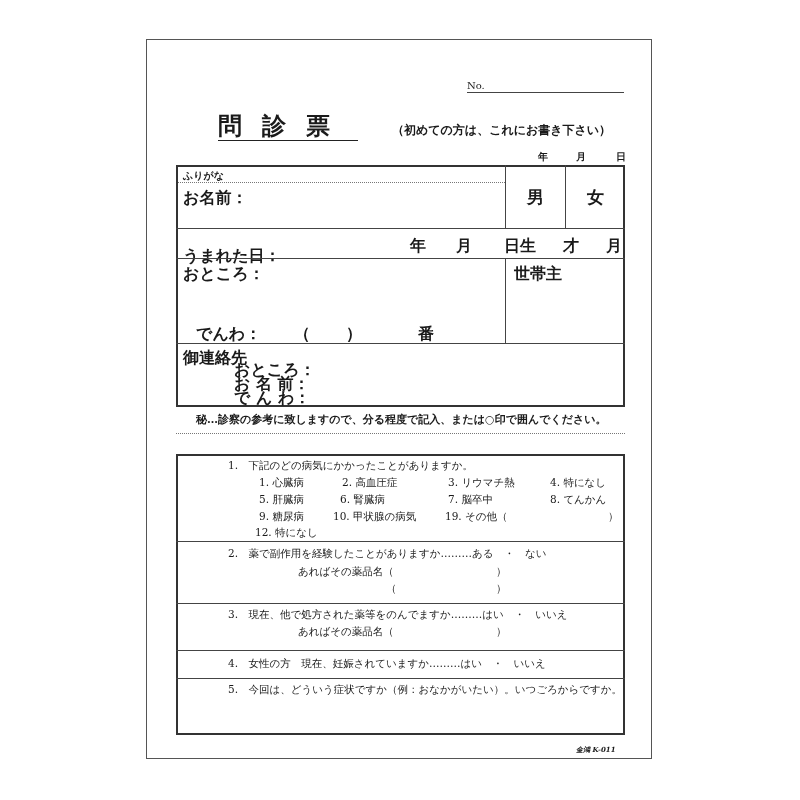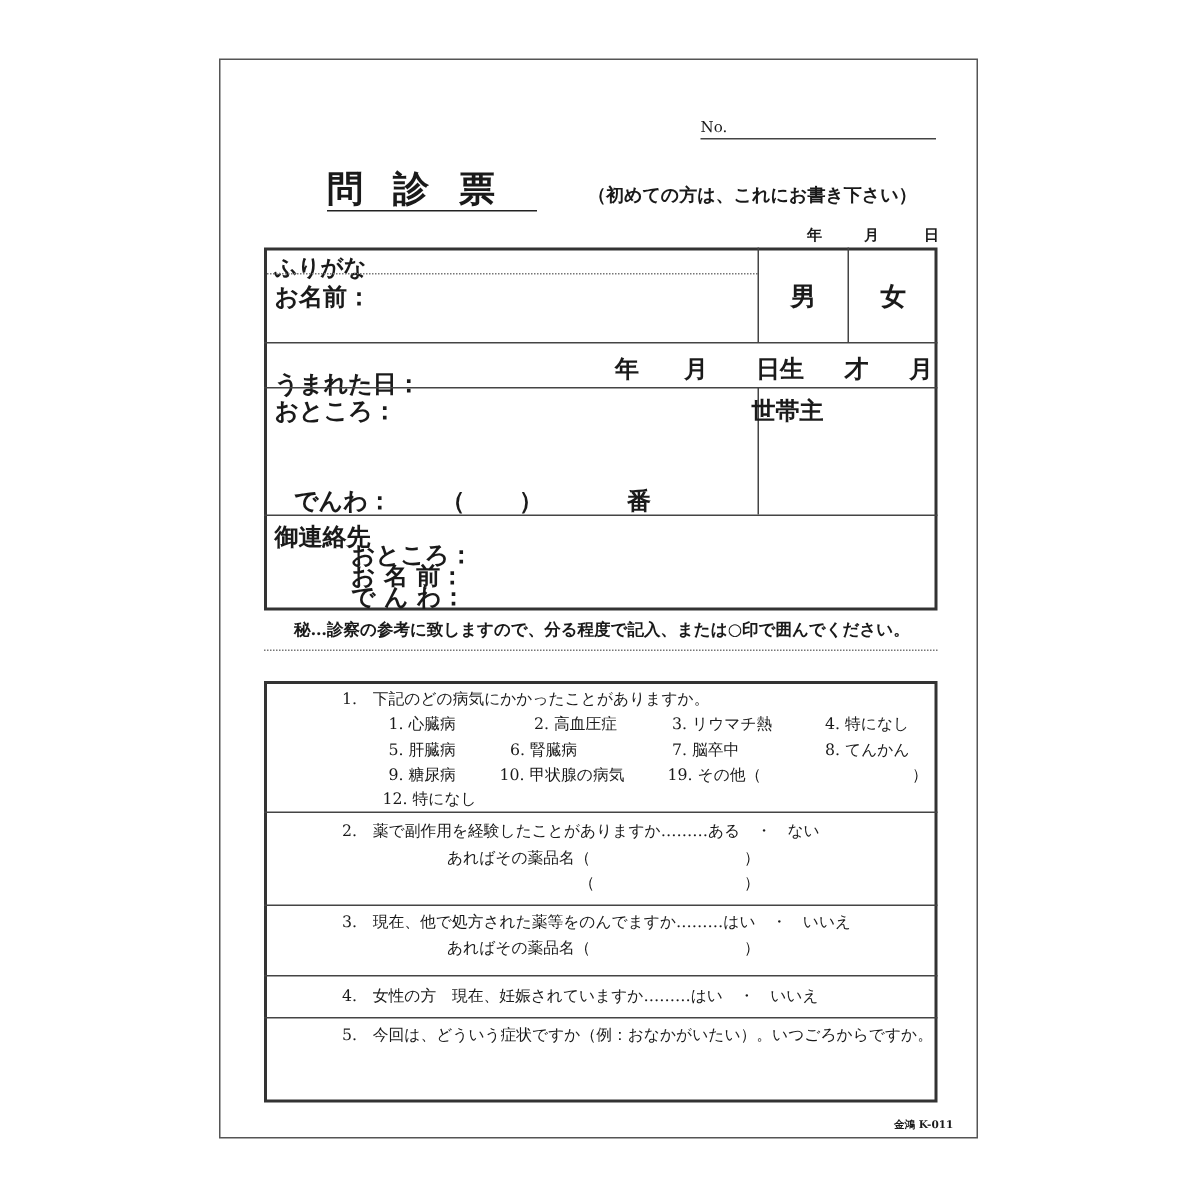--- a/index.html
+++ b/index.html
@@ -32,42 +32,42 @@
 <div class="abs no-line"></div>
 <span class="abs title">問診票</span>
 <div class="abs title-underline"></div>
 <span class="abs subtitle">（初めての方は、これにお書き下さい）</span>
 <span class="abs date-row" style="left:538px;">年</span>
 <span class="abs date-row" style="left:576px;">月</span>
 <span class="abs date-row" style="left:616px;">日</span>
 
 <div class="abs table" style="left:176px; top:165px; width:449px; height:242px;"></div>
 
-<span class="abs lbl" style="left:183px; top:169px; font-size:15px;">ふりがな</span>
+<span class="abs lbl" style="left:183px; top:169px; font-size:10px;">ふりがな</span>
 <div class="abs dotline" style="left:178px; top:182px; width:327px;"></div>
 <span class="abs lbl" style="left:183px; top:188px;">お名前：</span>
 <div class="abs" style="left:240px; top:184px; width:262px; height:42px;"></div>
 <div class="abs vline" style="left:505px; top:165px; height:63px;"></div>
 <div class="abs vline" style="left:565px; top:165px; height:63px;"></div>
 <span class="abs big" style="left:527px; top:186px;">男</span>
 <span class="abs big" style="left:587px; top:186px;">女</span>
 <div class="abs hline" style="left:176px; top:228px; width:449px;"></div>
 
 <span class="abs lbl" style="left:183px; top:236px;margin-top:10px;">うまれた日：</span>
 <span class="abs lbl" style="left:410px; top:236px;">年</span>
 <span class="abs lbl" style="left:456px; top:236px;">月</span>
 <span class="abs lbl" style="left:504px; top:236px;">日生</span>
 <span class="abs lbl" style="left:563px; top:236px;">才</span>
 <span class="abs lbl" style="left:606px; top:236px;">月</span>
 <div class="abs hline" style="left:176px; top:258px; width:449px;"></div>
 
 <span class="abs lbl" style="left:183px; top:264px;">おところ：</span>
 <div class="abs" style="left:240px; top:262px; width:262px; height:50px;"></div>
 <div class="abs vline" style="left:505px; top:258px; height:85px;"></div>
-<span class="abs lbl" style="left:501px; top:264px;">世帯主</span>
+<span class="abs lbl" style="left:514px; top:264px;">世帯主</span>
 <div class="abs" style="left:510px; top:280px; width:110px; height:60px;"></div>
 <span class="abs lbl" style="left:196px; top:324px;">でんわ：</span>
 <span class="abs lbl" style="left:294px; top:324px;">（</span>
 <span class="abs lbl" style="left:346px; top:324px;">）</span>
 <span class="abs lbl" style="left:418px; top:324px;">番</span>
 <div class="abs" style="left:240px; top:320px; width:200px; height:18px;"></div>
 <div class="abs hline" style="left:176px; top:343px; width:449px;"></div>
 
 <span class="abs lbl" style="left:183px; top:348px;">御連絡先</span>
 <span class="abs lbl" style="left:234px; top:360px;">おところ：</span>
@@ -75,21 +75,21 @@
 <span class="abs lbl" style="left:234px; top:388px;">で ん わ：</span>
 <div class="abs" style="left:292px; top:358px; width:328px; height:44px;"></div>
 
 <span class="abs note" style="left:196px; top:412px;">秘…診察の参考に致しますので、分る程度で記入、または○印で囲んでください。</span>
 <div class="abs dotline" style="left:176px; top:433px; width:449px;"></div>
 
 <div class="abs table" style="left:176px; top:454px; width:449px; height:281px;"></div>
 
 <span class="abs q" style="left:184px; top:459px;">1.　下記のどの病気にかかったことがありますか。</span>
 <span class="abs q" style="left:215px; top:476px;"><span>1.</span> <span>心臓病</span></span>
-<span class="abs q" style="left:312px; top:476px;"><span>2.</span> <span>高血圧症</span></span>
+<span class="abs q" style="left:298px; top:476px;"><span>2.</span> <span>高血圧症</span></span>
 <span class="abs q" style="left:404px; top:476px;"><span>3.</span> <span>リウマチ熱</span></span>
 <span class="abs q" style="left:506px; top:476px;"><span>4.</span> <span>特になし</span></span>
 <span class="abs q" style="left:215px; top:493px;"><span>5.</span> <span>肝臓病</span></span>
 <span class="abs q" style="left:296px; top:493px;"><span>6.</span> <span>腎臓病</span></span>
 <span class="abs q" style="left:404px; top:493px;"><span>7.</span> <span>脳卒中</span></span>
 <span class="abs q" style="left:506px; top:493px;"><span>8.</span> <span>てんかん</span></span>
 <span class="abs q" style="left:215px; top:510px;"><span>9.</span> <span>糖尿病</span></span>
 <span class="abs q" style="left:289px; top:510px;"><span>10.</span> <span>甲状腺の病気</span></span>
 <span class="abs q" style="left:401px; top:510px;"><span>19.</span> <span>その他（</span></span>
 <span class="abs q" style="left:564px; top:510px;">）</span>
@@ -111,13 +111,13 @@
 <span class="abs q" style="left:452px; top:625px;">）</span>
 <div class="abs" style="left:356px; top:623px; width:92px; height:16px;"></div>
 <div class="abs hline" style="left:176px; top:650px; width:449px;"></div>
 
 <span class="abs q" style="left:184px; top:657px;">4.　女性の方　現在、妊娠されていますか………はい　・　いいえ</span>
 <div class="abs hline" style="left:176px; top:678px; width:449px;"></div>
 
 <span class="abs q" style="left:184px; top:683px;">5.　今回は、どういう症状ですか（例：おなかがいたい）。いつごろからですか。</span>
 <div class="abs" style="left:182px; top:700px; width:438px; height:30px;"></div>
 
-<span class="abs footer" style="left:596px; top:745px;">金鴻 K-011</span>
+<span class="abs footer" style="left:576px; top:745px;font-style:italic;">金鴻 K-011</span>
 
 </body></html>

